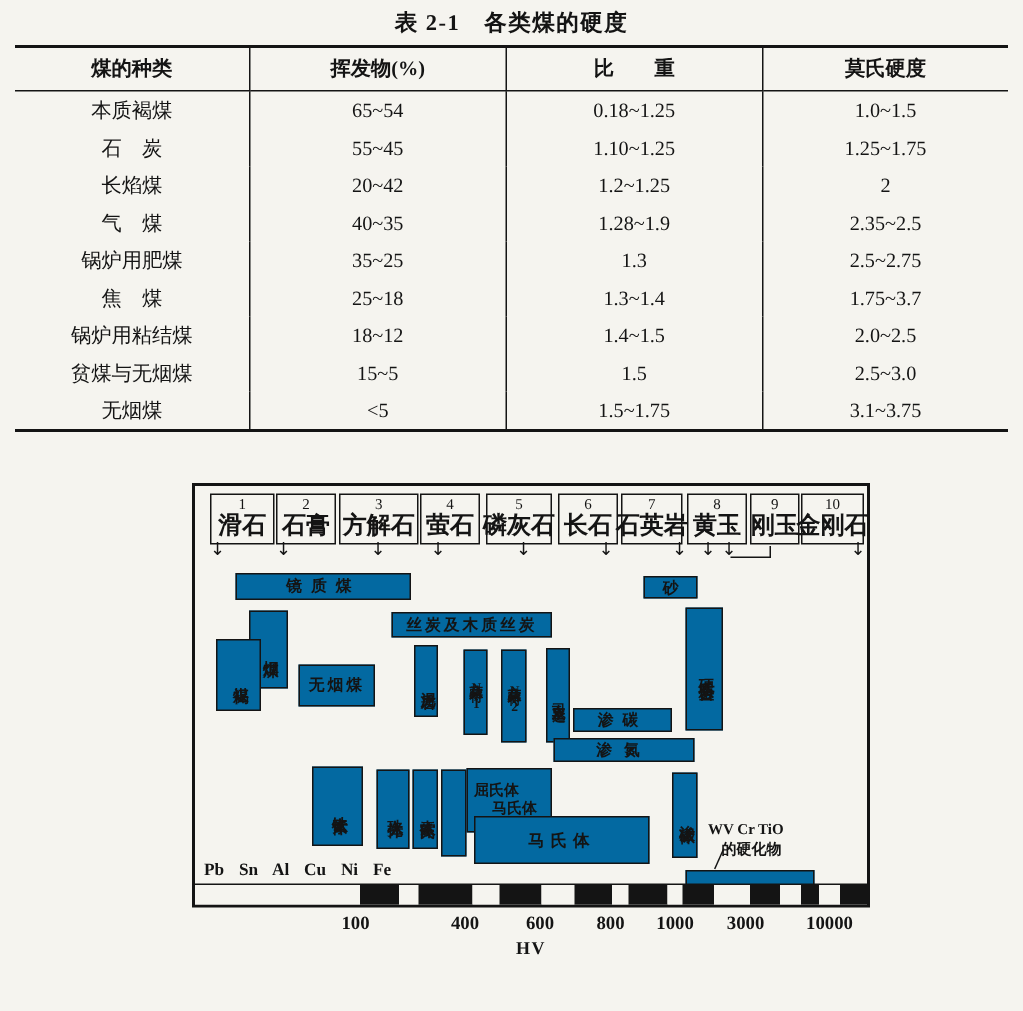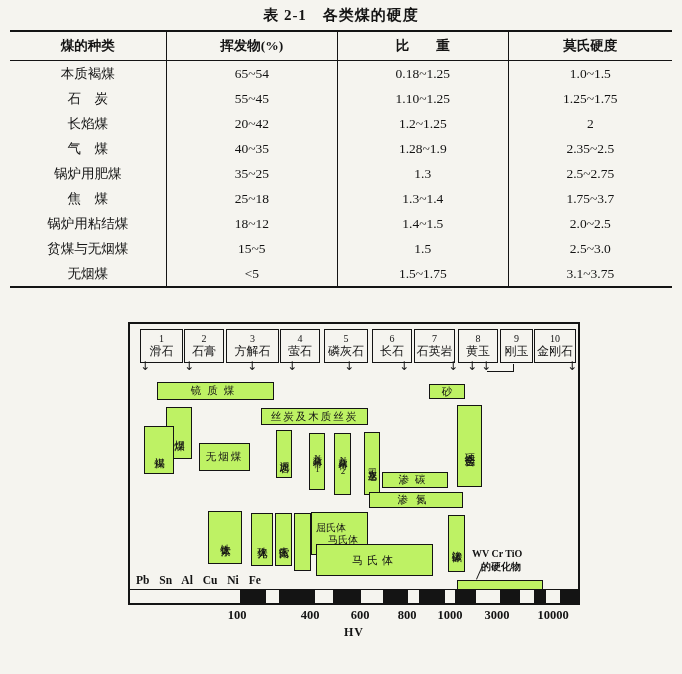--- a/index.html
+++ b/index.html
@@ -43,33 +43,33 @@
     position:absolute;left:0;top:0;width:452px;height:283px;
     border:2px solid #141414;box-sizing:border-box;background:#f5f4ef;
   }
   .mineral-box{
     position:absolute;top:5px;height:34px;box-sizing:border-box;
     border:1.5px solid #141414;background:#f5f4ef;
     display:flex;flex-direction:column;align-items:center;justify-content:center;
     line-height:1.05;
   }
   .mineral-box .num{font-size:10px;}
-  .mineral-box .nm{font-size:12px;font-weight:normal;white-space:nowrap;}
+  .mineral-box .nm{font-size:16px;font-weight:bold;white-space:nowrap;}
   .arrow{
     position:absolute;top:36px;font-size:12px;line-height:1;color:#141414;
     font-family:"DejaVu Sans",sans-serif;
   }
   .bent-line{
     position:absolute;left:357px;top:40px;width:26px;height:7px;
     border-right:1.5px solid #141414;border-bottom:1.5px solid #141414;
   }
   .mat{
-    position:absolute;box-sizing:border-box;border:1.5px solid #141414;background:#bef264;
+    position:absolute;box-sizing:border-box;border:1.5px solid #141414;background:#0369a1;
     display:flex;align-items:center;justify-content:center;
-    font-size:10.5px;font-weight:normal;overflow:hidden;white-space:nowrap;
+    font-size:10.5px;font-weight:bold;overflow:hidden;white-space:nowrap;
   }
   .mat.v{
     writing-mode:vertical-rl;text-orientation:upright;letter-spacing:1px;white-space:normal;
   }
   .mat.two-line{flex-direction:column;align-items:flex-start;justify-content:center;padding-left:4px;white-space:normal;line-height:1.15;}
   .mat.two-line .l2{padding-left:12px;}
   .plain-text{position:absolute;font-weight:bold;background:transparent;border:none;}
   .wv-note{position:absolute;left:342px;top:224px;font-size:10px;font-weight:bold;line-height:1.25;}
   .wv-note .l2{display:block;padding-left:9px;}
   .wv-slash{

